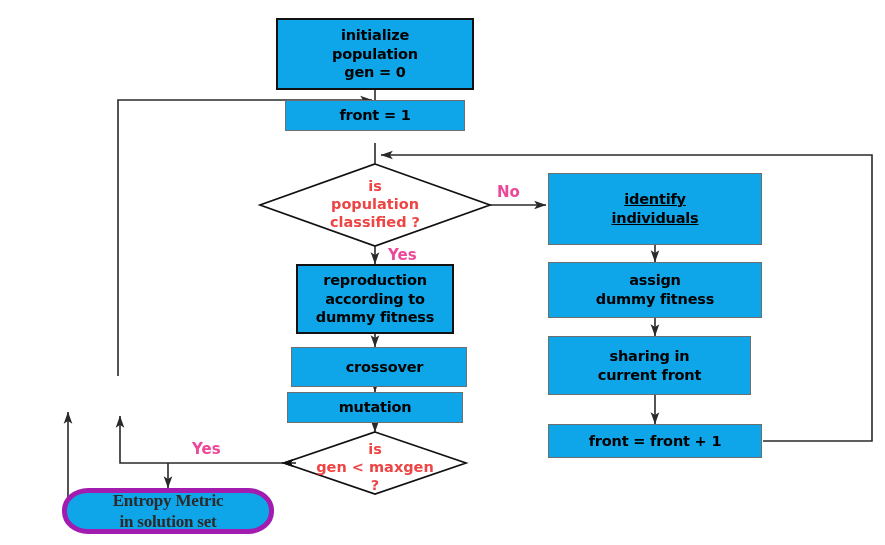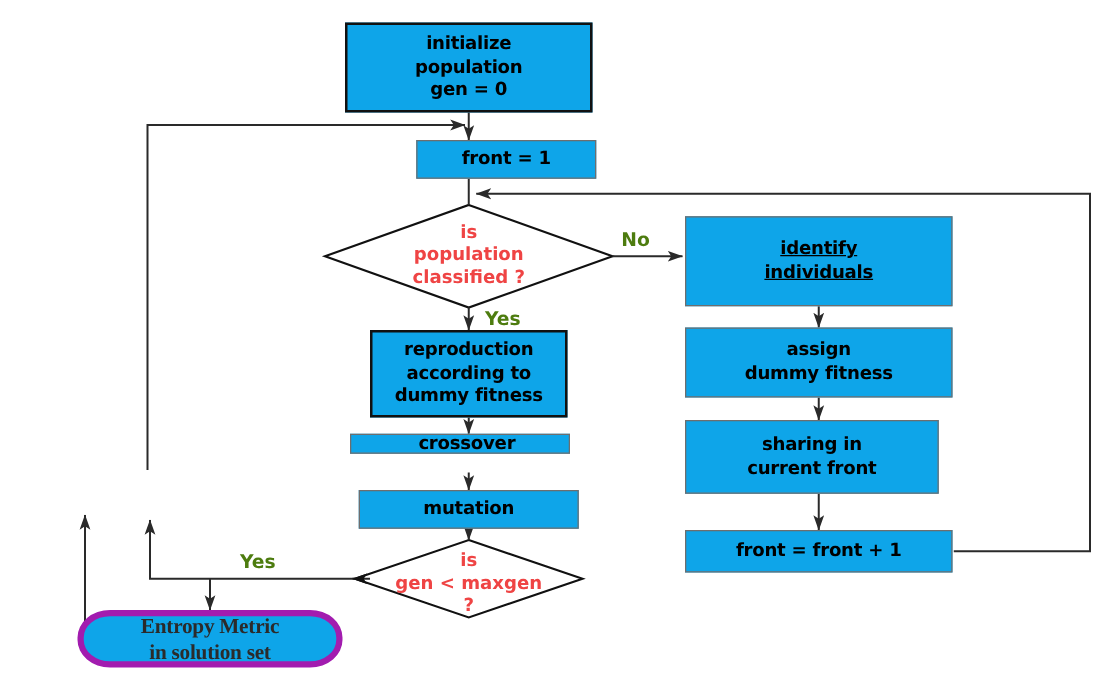--- a/index.html
+++ b/index.html
@@ -50,21 +50,21 @@
     font-weight: bold;
     font-size: 17px;
     line-height: 1.25;
     color: #2b2b2b;
   }
   .decision-label {
     position: absolute;
     z-index: 4;
     font-size: 15px;
     font-weight: bold;
-    color: #4d7c0f;
+    color: #ec4899;
     white-space: nowrap;
   }
   .diamond-text {
     position: absolute;
     z-index: 4;
     text-align: center;
     font-size: 14.5px;
     font-weight: bold;
     color: #ef4444;
     line-height: 1.25;
@@ -122,33 +122,33 @@
   </svg>
 
   <div class="node proc strong" style="left:276px; top:18px; width:198px; height:72px;">
     <div>
       <div>initialize</div>
       <div>population</div>
       <div>gen = 0</div>
     </div>
   </div>
 
-  <div class="node proc" style="left:285px; top:112px; width:144px; height:31px;margin-left:48px;">
+  <div class="node proc" style="left:285px; top:100px; width:180px; height:31px;">
     <span>front = 1</span>
   </div>
 
   <div class="node proc strong" style="left:296px; top:264px; width:158px; height:70px;">
     <div>
       <div>reproduction</div>
       <div>according to</div>
       <div>dummy fitness</div>
     </div>
   </div>
 
-  <div class="node proc" style="left:280px; top:347px; width:176px; height:16px;padding-left:11px;">
+  <div class="node proc" style="left:291px; top:347px; width:176px; height:40px;padding-left:11px;">
     <span>crossover</span>
   </div>
 
   <div class="node proc" style="left:287px; top:392px; width:176px; height:31px;">
     <span>mutation</span>
   </div>
 
 
   <div class="node rounded" style="left:62px; top:488px; width:212px; height:46px;">
     <div>

